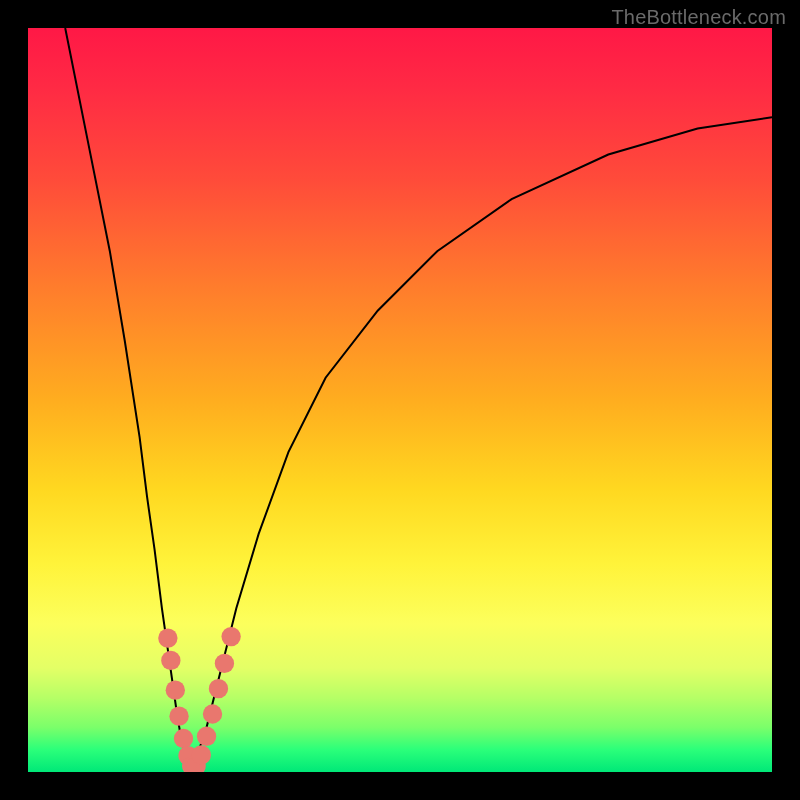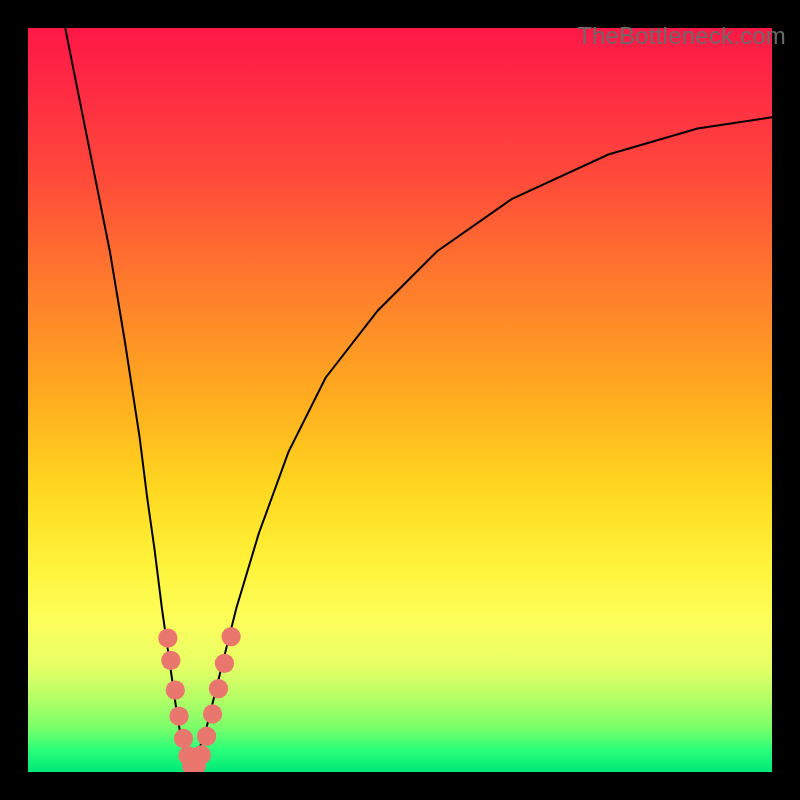--- a/index.html
+++ b/index.html
@@ -37,24 +37,24 @@
       #fcff5c 80%,
       #e4ff66 86%,
       #b6ff66 90%,
       #7bff6a 94%,
       #2bff7a 97%,
       #00e878 100%
     );
   }
   .watermark {
     position: absolute;
-    top: 22px;
+    top: 6px;
     right: 14px;
     color: #6a6a6a;
-    font-size: 24px;
+    font-size: 20px;
     letter-spacing: 0.2px;
     font-weight: 400;
     user-select: none;
   }
   svg.curve-layer {
     position: absolute;
     top: 0; left: 0;
     width: 744px;
     height: 744px;
   }

